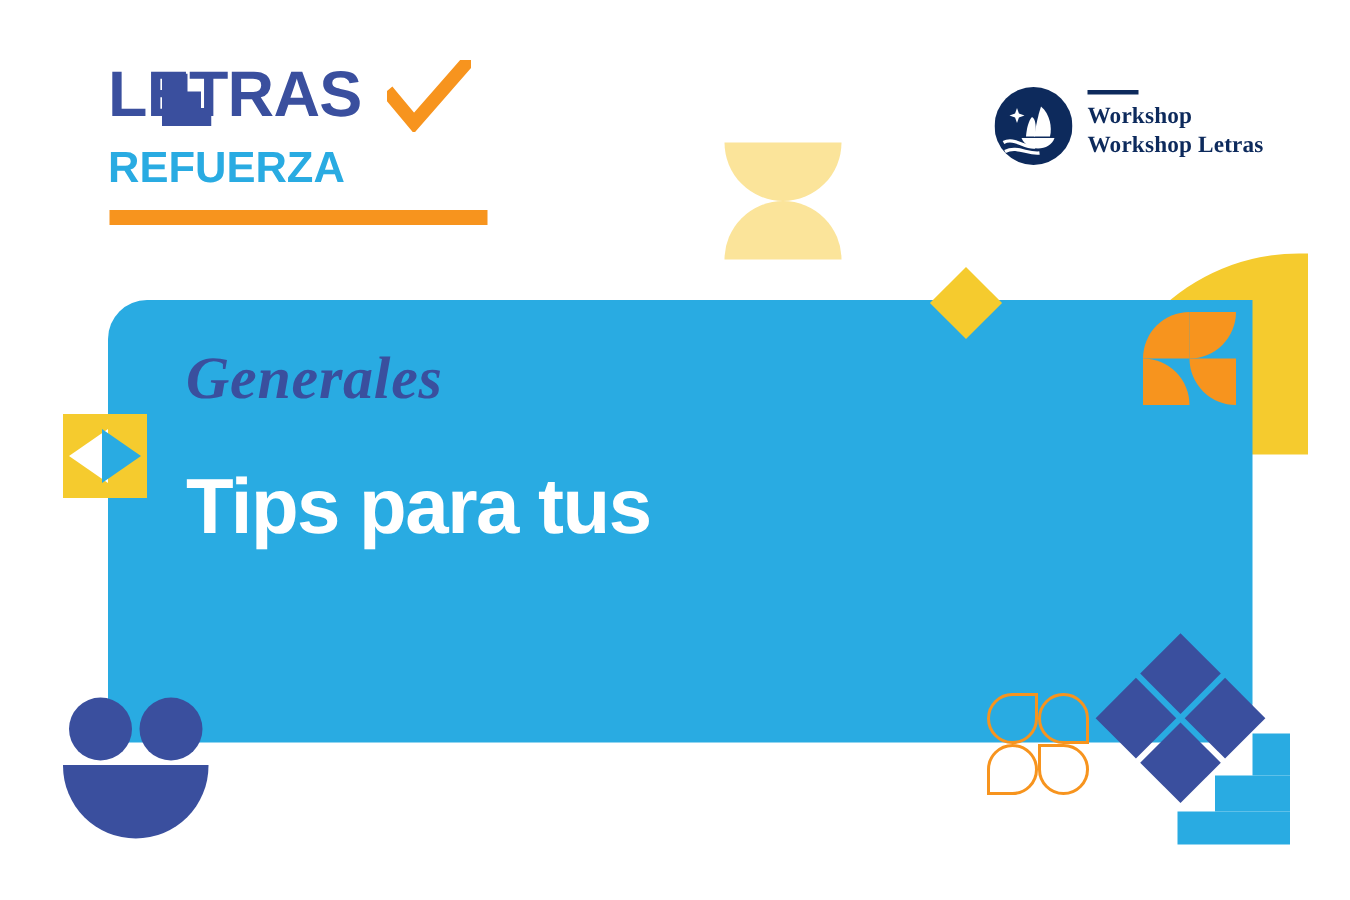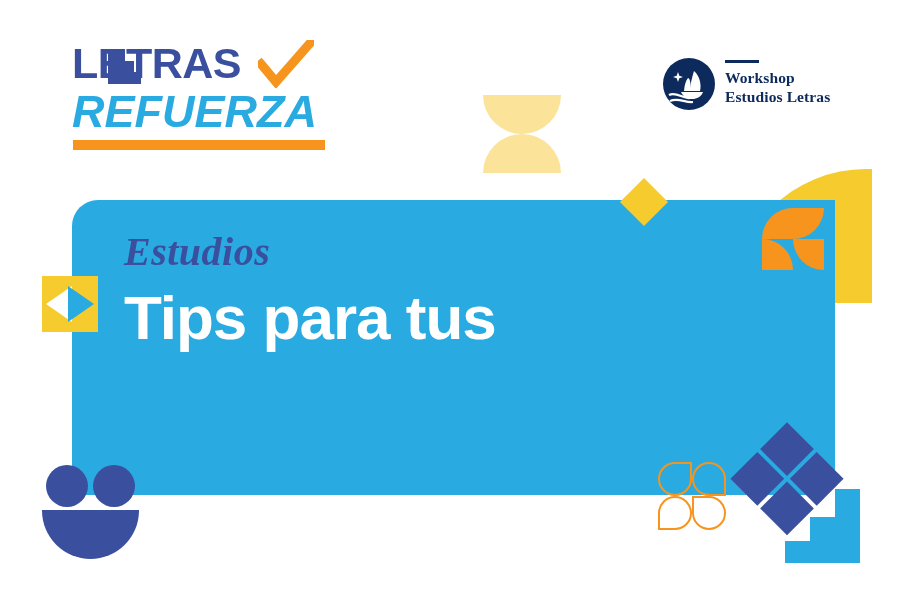--- a/index.html
+++ b/index.html
@@ -59,26 +59,25 @@
     top: -6px;
     width: 56px;
     height: 48px;
   }
   .brand-refuerza {
     position: absolute;
     left: 0;
     top: 40px;
     font-family: "Liberation Sans", sans-serif;
     font-weight: bold;
-    font-size: 45px;
+    font-size: 29px;
     letter-spacing: 0px;
     color: #29ABE2;
     line-height: 52px;
     white-space: nowrap;
-    font-style: italic;
   }
   .brand-underline {
     position: absolute;
     left: 1px;
     top: 94px;
     width: 252px;
     height: 10px;
     background: #F7941E;
   }
 
@@ -140,25 +139,25 @@
     font-style: italic;
     font-weight: bold;
     font-size: 40px;
     line-height: 48px;
     color: #3a4f9e;
     letter-spacing: 0.5px;
   }
   .headline {
     font-family: "Liberation Sans", sans-serif;
     font-weight: bold;
-    font-size: 62px;
+    font-size: 52px;
     line-height: 84px;
     color: #ffffff;
     letter-spacing: -1px;
-    margin-top: 0;
+    margin-top: 20px;
   }
   .headline .hl-2 { margin-left: 16px; display:block; }
 
   
   .decor { position: absolute; }
 
   
   .hourglass { left: 483px; top: 95px; width: 78px; height: 78px; }
   .hg-top {
     position: absolute; left: 0; top: 0; width: 78px; height: 39px;
@@ -269,34 +268,34 @@
       <path d="M31 13 C37 18 38.5 27 37 33 L26.5 33 C27.5 26 29 19 31 13 Z" fill="#ffffff"></path>
       <path d="M25 20 C27.5 21 28 27 27 33 L21 33 C21.5 27 22.8 22.5 25 20 Z" fill="#ffffff"></path>
       <path d="M18 34 L40 34 C38.5 38.5 34 41 29 41 C24 41 20 38.5 18 34 Z" fill="#ffffff"></path>
 
       <path d="M6 37 C13 33 20 41 27 40" stroke="#ffffff" stroke-width="2.2" fill="none"></path>
       <path d="M7 43 C15 39 22 45 30 44" stroke="#ffffff" stroke-width="2.2" fill="none"></path>
     </svg>
     <div class="egl-text">
       <div class="egl-rule"></div>
       <div class="egl-line">Workshop</div>
-      <div class="egl-line">Estudios Letras</div>
+      <div class="egl-line">Workshop Letras</div>
     </div>
   </div>
 
   <div class="decor hourglass">
     <div class="hg-top"></div>
     <div class="hg-bot"></div>
   </div>
 
   <div class="decor wedge"></div>
 
   <div class="card">
     <div class="card-inner">
-      <div class="eyebrow">Estudios</div>
+      <div class="eyebrow">Generales</div>
       <div class="headline">
         <span class="hl-1">Tips para tus</span>
       </div>
     </div>
   </div>
 
   <div class="decor pinwheel-solid">
     <div class="pw-q a"></div>
     <div class="pw-q b"></div>
     <div class="pw-q c"></div>

